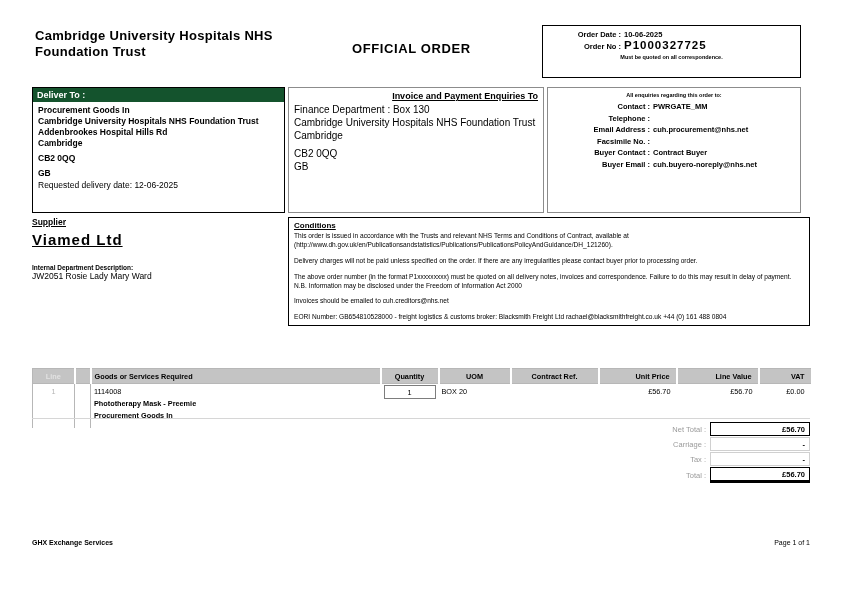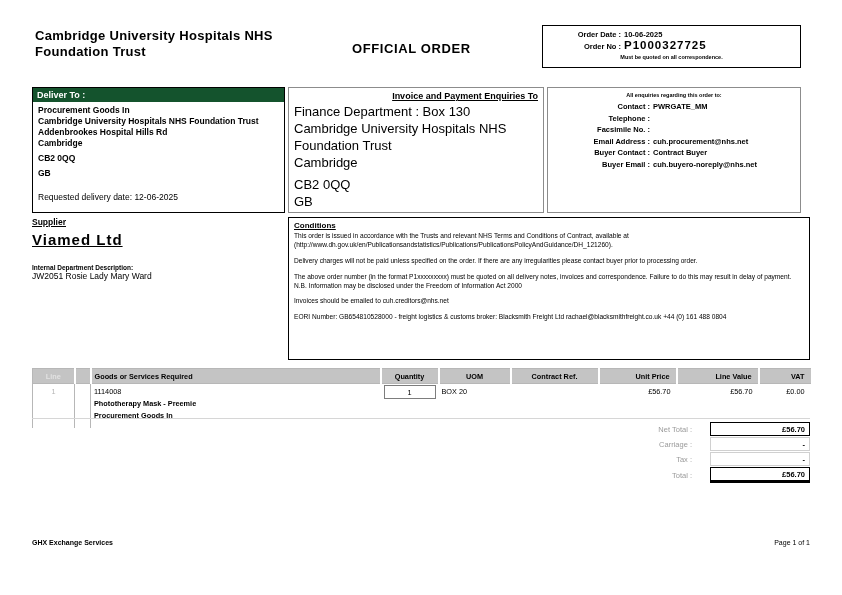--- a/index.html
+++ b/index.html
@@ -12,49 +12,49 @@
   *{margin:0;padding:0;box-sizing:border-box;}
   html,body{background:#fff;}
   body{
     width:842px;height:595px;position:relative;overflow:hidden;
     font-family:"Liberation Sans","DejaVu Sans",sans-serif;color:var(--ink);
   }
   .b{font-weight:bold;}
   
   .org-name{position:absolute;left:35px;top:28px;width:260px;font-size:13px;font-weight:bold;line-height:1.25;letter-spacing:.3px;}
   .doc-title{position:absolute;left:352px;top:41px;font-size:13px;font-weight:bold;letter-spacing:.6px;}
-  .order-box{position:absolute;left:542px;top:25px;width:259px;height:43px;border:1px solid #000;padding:4px 6px 2px 6px;}
+  .order-box{position:absolute;left:542px;top:25px;width:259px;height:53px;border:1px solid #000;padding:4px 6px 2px 6px;}
   .order-row{display:flex;align-items:baseline;}
   .order-row .lbl{width:72px;text-align:right;font-size:7.5px;font-weight:bold;margin-right:3px;flex:none;}
   .order-row .val{font-size:7.5px;font-weight:bold;}
   .order-row .val.big{font-size:11.5px;letter-spacing:1px;}
   .order-note{font-size:5.5px;font-weight:bold;text-align:center;margin-top:3px;}
   
   .deliver-box{position:absolute;left:32px;top:87px;width:253px;height:126px;border:1.5px solid #000;background:#fff;}
   .deliver-head{background:#14532d;color:#fff;font-size:9px;font-weight:bold;padding:2px 4px;}
   .deliver-body{padding:3px 5px;font-size:8.5px;font-weight:bold;line-height:1.3;}
   .deliver-body .gap{margin-top:4px;}
-  .deliver-body .req{font-weight:normal;margin-top:13px;}
+  .deliver-body .req{font-weight:normal;margin-top:1px;}
   .invoice-box{position:absolute;left:288px;top:87px;width:256px;height:126px;border:1px solid var(--box-border);padding:3px 5px;}
   .invoice-head{font-size:9px;font-weight:bold;text-decoration:underline;margin-bottom:2px;text-align:right;}
-  .invoice-body{font-size:13px;line-height:1.32;}
+  .invoice-body{font-size:10px;line-height:1.32;}
   .invoice-body .gap{margin-top:4px;}
   .enquiry-box{position:absolute;left:547px;top:87px;width:254px;height:126px;border:1px solid var(--box-border);padding:3px 2px;}
   .enquiry-note{font-size:5.5px;font-weight:bold;text-align:center;margin:1px 0 4px 0;}
   .enquiry-row{display:flex;align-items:baseline;margin-bottom:2.5px;}
   .enquiry-row .lbl{width:100px;text-align:right;font-size:7.5px;font-weight:bold;margin-right:3px;flex:none;}
   .enquiry-row .val{font-size:7.5px;font-weight:bold;word-break:break-all;}
   
   .supplier{position:absolute;left:32px;top:217px;width:250px;}
   .supplier-head{font-size:8.5px;font-weight:bold;text-decoration:underline;}
   .supplier-name{font-size:15px;font-weight:bold;text-decoration:underline;letter-spacing:1px;margin-top:4px;}
   .dept-label{font-size:6.5px;font-weight:bold;margin-top:16px;}
   .dept-value{font-size:8.5px;}
   
-  .conditions-box{position:absolute;left:288px;top:217px;width:522px;height:143px;border:1px solid #000;padding:3px 5px;}
+  .conditions-box{position:absolute;left:288px;top:217px;width:522px;height:109px;border:1px solid #000;padding:3px 5px;}
   .conditions-head{font-size:8px;font-weight:bold;text-decoration:underline;margin-bottom:2px;}
   .conditions-box p{font-size:6.6px;line-height:1.35;margin-bottom:7px;}
   
   .items{position:absolute;left:32px;top:368px;width:778px;border-collapse:collapse;table-layout:fixed;}
   .items th{
     background:var(--thead-bg);font-size:7.3px;font-weight:bold;padding:2.5px 3px;
     border-left:2px solid #fff;border-top:1px solid var(--rule);border-bottom:1px solid var(--rule);
     text-align:center;white-space:nowrap;overflow:hidden;
   }
   .items th:first-child{border-left:1px solid var(--rule);color:#e2e2e2;}
@@ -64,21 +64,21 @@
   .items td.td-spacer{border-right:1px solid var(--rule);}
   .items td.td-desc div{margin-bottom:3px;}
   .items td.td-qty{text-align:center;padding-top:1px;}
   .qty-box{display:inline-block;width:52px;border:1px solid #7d7d7d;text-align:center;padding:1.5px 0;background:#fff;}
   .items td.td-uom{text-align:left;}
   .items td.num, .items th.num{text-align:right;padding-right:6px;}
   .items tbody tr{height:44px;}
   .table-bottom-rule{position:absolute;left:32px;top:418px;width:778px;border-top:1px solid #d6d6d6;}
   
   .totals{position:absolute;right:32px;top:422px;width:250px;}
-  .total-row{display:flex;align-items:center;margin-bottom:1px;gap:14px;}
+  .total-row{display:flex;align-items:center;margin-bottom:1px;}
   .total-row .lbl{flex:1;text-align:right;font-size:7.5px;color:var(--muted);margin-right:4px;}
   .total-row .valbox{width:100px;flex:none;text-align:right;font-size:7.5px;font-weight:bold;padding:1.5px 4px;background:#fff;}
   .valbox.strong{border:1.5px solid #000;}
   .valbox.light{border:1px solid #d0d0d0;}
   .valbox.grand{border:1.5px solid #000;border-bottom:3px solid #000;}
   
   .footer-left{position:absolute;left:32px;top:539px;font-size:7px;font-weight:bold;}
   .footer-right{position:absolute;right:32px;top:539px;font-size:7px;}
 </style>
 </head>
@@ -129,26 +129,26 @@
     <div class="enquiry-note">All enquiries regarding this order to:</div>
     <div class="enquiry-row">
       <span class="lbl">Contact :</span>
       <span class="val">PWRGATE_MM</span>
     </div>
     <div class="enquiry-row">
       <span class="lbl">Telephone :</span>
       <span class="val"></span>
     </div>
     <div class="enquiry-row">
+      <span class="lbl">Email Address :</span>
+      <span class="val">cuh.procurement@nhs.net</span>
+    </div>
+    <div class="enquiry-row">
       <span class="lbl">Facsimile No. :</span>
       <span class="val"></span>
-    </div>
-    <div class="enquiry-row">
-      <span class="lbl">Email Address :</span>
-      <span class="val">cuh.procurement@nhs.net</span>
     </div>
     <div class="enquiry-row">
       <span class="lbl">Buyer Contact :</span>
       <span class="val">Contract Buyer</span>
     </div>
     <div class="enquiry-row">
       <span class="lbl">Buyer Email :</span>
       <span class="val">cuh.buyero-noreply@nhs.net</span>
     </div>
   </div>

